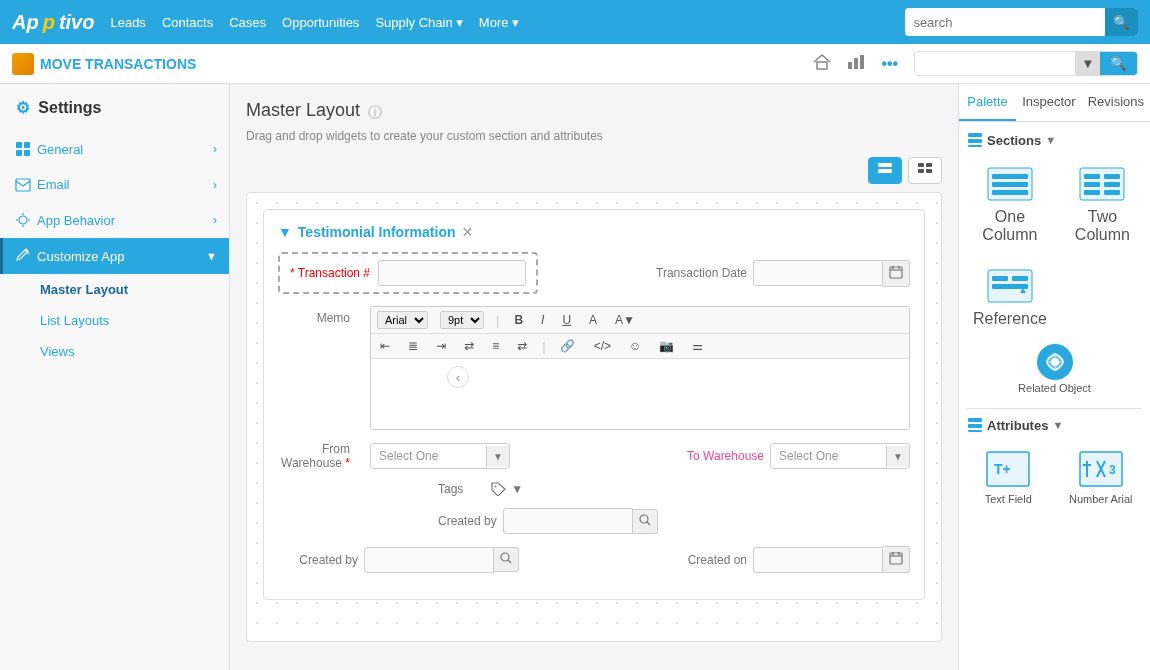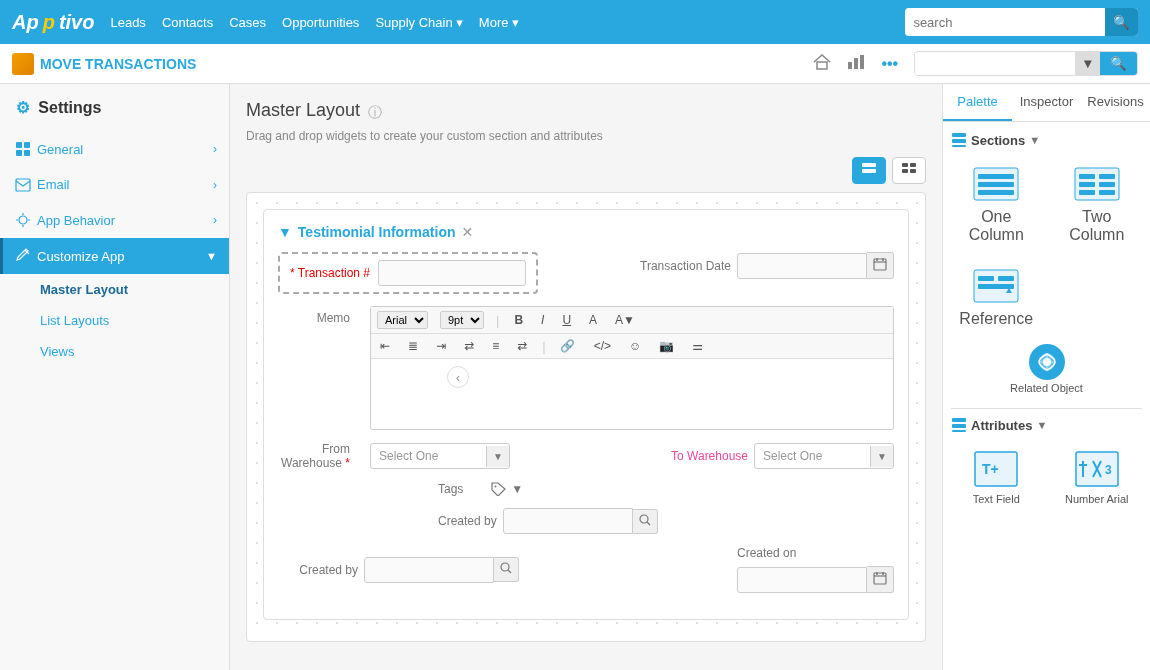--- a/index.html
+++ b/index.html
@@ -49,29 +49,29 @@
     .page-title { font-size: 18px; color: #444; font-weight: 400; margin-bottom: 4px; display: flex; align-items: center; gap: 8px; }
     .page-subtitle { color: #888; font-size: 12px; margin-bottom: 14px; }
     .layout-toolbar { display: flex; justify-content: flex-end; margin-bottom: 8px; gap: 6px; }
     .layout-btn { background: white; border: 1px solid #ccc; border-radius: 4px; padding: 4px 8px; cursor: pointer; color: #555; font-size: 14px; }
     .layout-btn.active { background: #29a8e0; color: white; border-color: #29a8e0; }
 
     .canvas { background: white; border: 1px solid #ddd; border-radius: 4px; padding: 16px; min-height: 450px; background-image: radial-gradient(circle, #ddd 1px, transparent 1px); background-size: 20px 20px; }
 
     .section-header { display: flex; align-items: center; gap: 6px; font-size: 14px; color: #29a8e0; font-weight: 600; margin-bottom: 12px; }
     .section-close { color: #999; cursor: pointer; background: none; border: none; font-size: 14px; }
-    .form-row { display: flex; gap: 12px; margin-bottom: 12px; align-items: flex-start; }
+    .form-row { display: flex; gap: 12px; margin-bottom: 12px; align-items: center; }
     .memo-editor { border: 1px solid #ccc; border-radius: 3px; overflow: hidden; }
     .memo-toolbar { background: #f8f8f8; border-bottom: 1px solid #ddd; padding: 4px 6px; display: flex; gap: 12px; align-items: center; }
     .memo-toolbar select { font-size: 11px; border: 1px solid #ccc; border-radius: 2px; padding: 1px 3px; }
     .memo-toolbar-btn { background: none; border: none; cursor: pointer; font-size: 12px; color: #555; padding: 1px 3px; }
     .memo-body { height: 70px; padding: 6px; }
 
     
-    .right-panel { width: 208px; background: white; border-left: 1px solid #e0e0e0; display: flex; flex-direction: column; }
+    .right-panel { width: 192px; background: white; border-left: 1px solid #e0e0e0; display: flex; flex-direction: column; }
     .panel-tabs { display: flex; border-bottom: 1px solid #ddd; }
     .panel-tab { flex: 1; padding: 10px 6px; text-align: center; font-size: 13px; color: #555; cursor: pointer; border-bottom: 2px solid transparent; }
     .panel-tab.active { color: #29a8e0; border-bottom-color: #29a8e0; font-weight: 500; }
     .panel-content { flex: 1; overflow-y: auto; padding: 10px 8px; }
 
     .palette-section { margin-bottom: 14px; }
     .palette-section-title { font-size: 13px; font-weight: 600; color: #444; display: flex; align-items: center; gap: 4px; margin-bottom: 10px; }
     .palette-grid { display: grid; grid-template-columns: 1fr 1fr; gap: 10px; }
     .palette-item { display: flex; flex-direction: column; align-items: center; gap: 4px; cursor: pointer; padding: 6px; border-radius: 4px; }
     .palette-item-icon { width: 50px; height: 40px; display: flex; align-items: center; justify-content: center; }
@@ -329,21 +329,21 @@
             <div style="display:flex;align-items:center;">
               <div style="border:1px solid #ccc;border-radius:3px 0 0 3px;width:130px;height:26px;background:#fafafa;"></div>
               <div style="background:#f0f0f0;border:1px solid #ccc;border-left:none;border-radius:0 3px 3px 0;padding:4px 6px;cursor:pointer;">
                 <svg width="12" height="12" viewBox="0 0 12 12" fill="none">
                     <circle cx="5" cy="5" r="4" stroke="#777" stroke-width="1.2"></circle>
                     <line x1="8" y1="8" x2="11" y2="11" stroke="#777" stroke-width="1.2"></line>
                   </svg>
               </div>
             </div>
           </div>
-          <div style="display:flex;align-items:flex-start;gap:6px;flex-direction:column;">
+          <div style="display:flex;align-items:center;gap:6px;">
             <label style="font-size:12px;color:#777;white-space:nowrap;">Created on</label>
             <div style="display:flex;align-items:center;">
               <div style="border:1px solid #ccc;border-radius:3px 0 0 3px;width:130px;height:26px;background:#fafafa;"></div>
               <div style="background:#f0f0f0;border:1px solid #ccc;border-left:none;border-radius:0 3px 3px 0;padding:4px 6px;cursor:pointer;">
                 <svg width="14" height="14" viewBox="0 0 14 14" fill="none">
                     <rect x="1" y="2" width="12" height="11" rx="1" stroke="#777" stroke-width="1.2"></rect>
                     <line x1="1" y1="5" x2="13" y2="5" stroke="#777" stroke-width="1.2"></line>
                     <line x1="4" y1="1" x2="4" y2="4" stroke="#777" stroke-width="1.5"></line>
                     <line x1="10" y1="1" x2="10" y2="4" stroke="#777" stroke-width="1.5"></line>
                   </svg>

